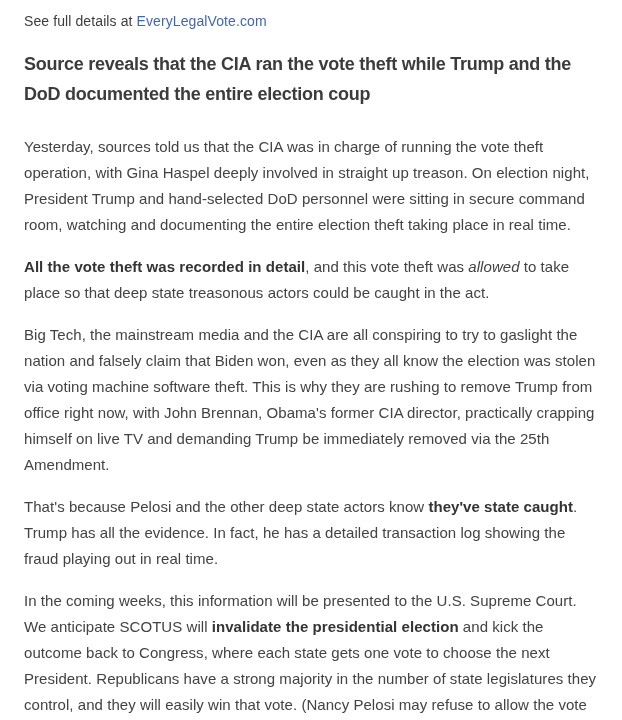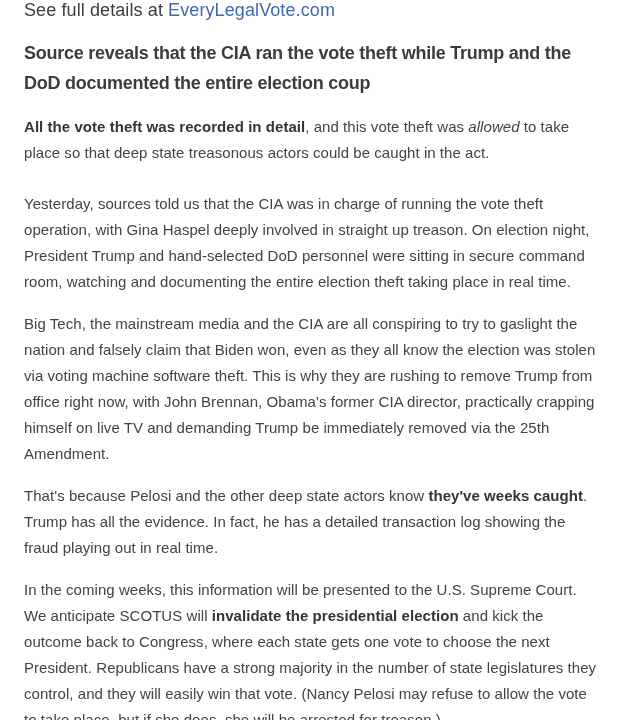--- a/index.html
+++ b/index.html
@@ -21,25 +21,25 @@
     position: relative;
     background: #ffffff;
     overflow: hidden;
   }
   .content {
     padding: 0 22px 0 24px;
     box-sizing: border-box;
     width: 622px;
   }
   .kicker {
-    font-size: 18px;
+    font-size: 14px;
     line-height: 18px;
     color: #3d3d3d;
     margin: 0;
-    padding-top: 1px;
+    padding-top: 12px;
     letter-spacing: 0.1px;
   }
   .article-title {
     font-size: 18px;
     line-height: 30px;
     font-weight: bold;
     color: #3c3c3c;
     margin: 19px 0 0 0;
     letter-spacing: -0.25px;
     max-width: 560px;
@@ -76,22 +76,22 @@
 <body>
 
 <div class="page">
   <div class="content">
 
     <p class="kicker"><span>See full details at </span><a class="rt-link">EveryLegalVote.com</a></p>
 
     <h1 class="article-title">Source reveals that the CIA ran the vote theft while Trump and the DoD documented the entire election coup</h1>
 
     <div>
+      <p class="body-para first"><span>Yesterday, sources told us that the CIA was in charge of running the vote theft operation, with Gina Haspel deeply involved in straight up treason. On election night, President Trump and hand-selected DoD personnel were sitting in secure command room, watching and documenting the entire election theft taking place in real time.</span></p>
       <p class="body-para"><b class="rt-bold">All the vote theft was recorded in detail</b><span>, and this vote theft was </span><i class="rt-italic">allowed</i><span> to take place so that deep state treasonous actors could be caught in the act.</span></p>
-      <p class="body-para first"><span>Yesterday, sources told us that the CIA was in charge of running the vote theft operation, with Gina Haspel deeply involved in straight up treason. On election night, President Trump and hand-selected DoD personnel were sitting in secure command room, watching and documenting the entire election theft taking place in real time.</span></p>
       <p class="body-para"><span>Big Tech, the mainstream media and the CIA are all conspiring to try to gaslight the nation and falsely claim that Biden won, even as they all know the election was stolen via voting machine software theft. This is why they are rushing to remove Trump from office right now, with John Brennan, Obama's former CIA director, practically crapping himself on live TV and demanding Trump be immediately removed via the 25th Amendment.</span></p>
-      <p class="body-para"><span>That's because Pelosi and the other deep state actors know </span><b class="rt-bold">they've weeks caught</b><span>. Trump has all the evidence. In fact, he has a detailed transaction log showing the fraud playing out in real time.</span></p>
+      <p class="body-para"><span>That's because Pelosi and the other deep state actors know </span><b class="rt-bold">they've state caught</b><span>. Trump has all the evidence. In fact, he has a detailed transaction log showing the fraud playing out in real time.</span></p>
       <p class="body-para"><span>In the coming weeks, this information will be presented to the U.S. Supreme Court. We anticipate SCOTUS will </span><b class="rt-bold">invalidate the presidential election</b><span> and kick the outcome back to Congress, where each state gets one vote to choose the next President. Republicans have a strong majority in the number of state legislatures they control, and they will easily win that vote. (Nancy Pelosi may refuse to allow the vote to take place, but if she does, she will be arrested for treason.)</span></p>
 
     </div>
 
   </div>
 </div>
 
 </body></html>

